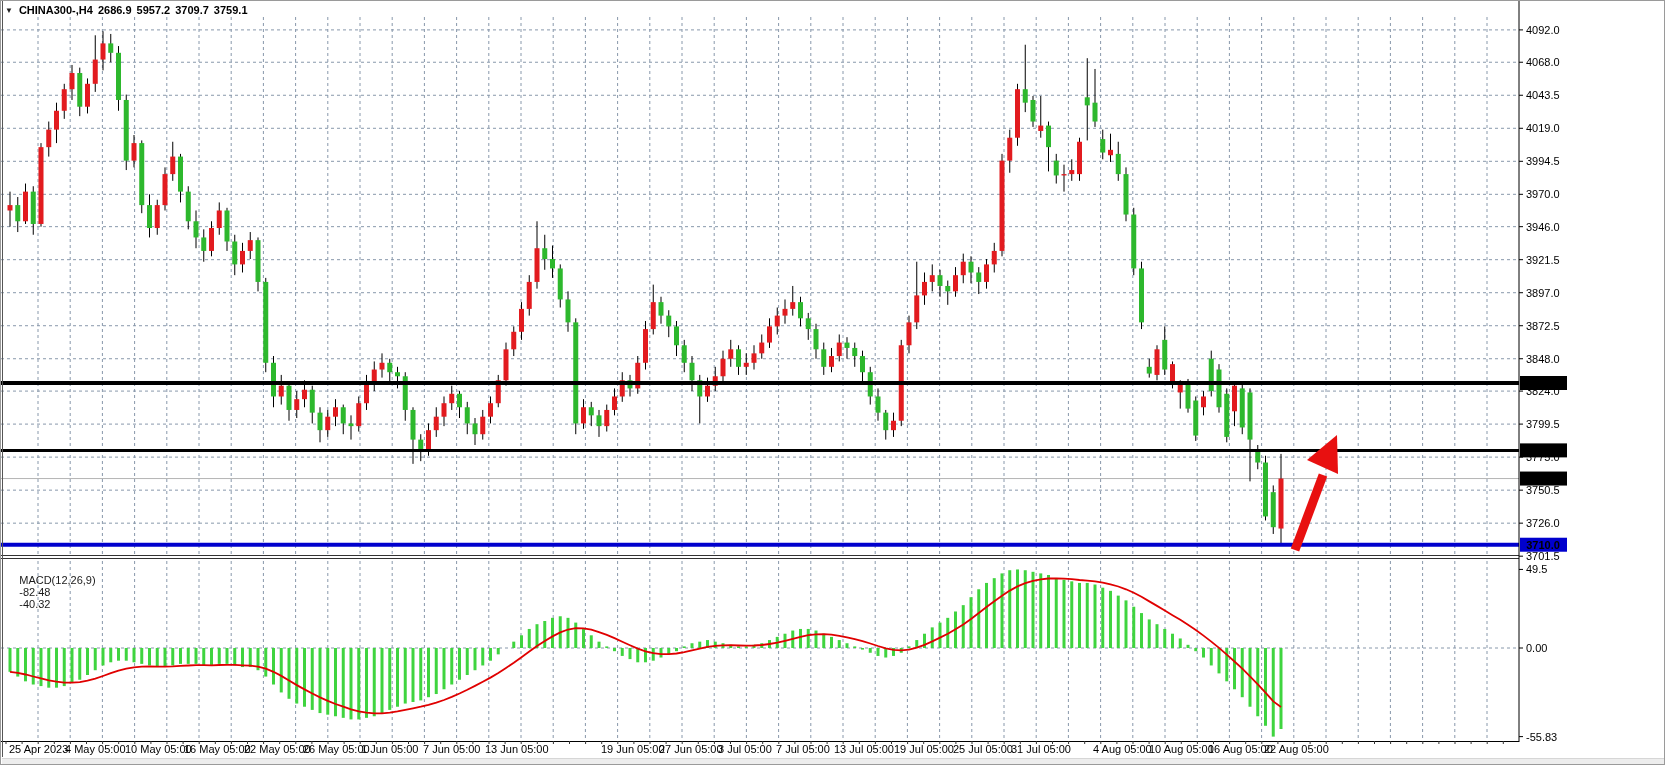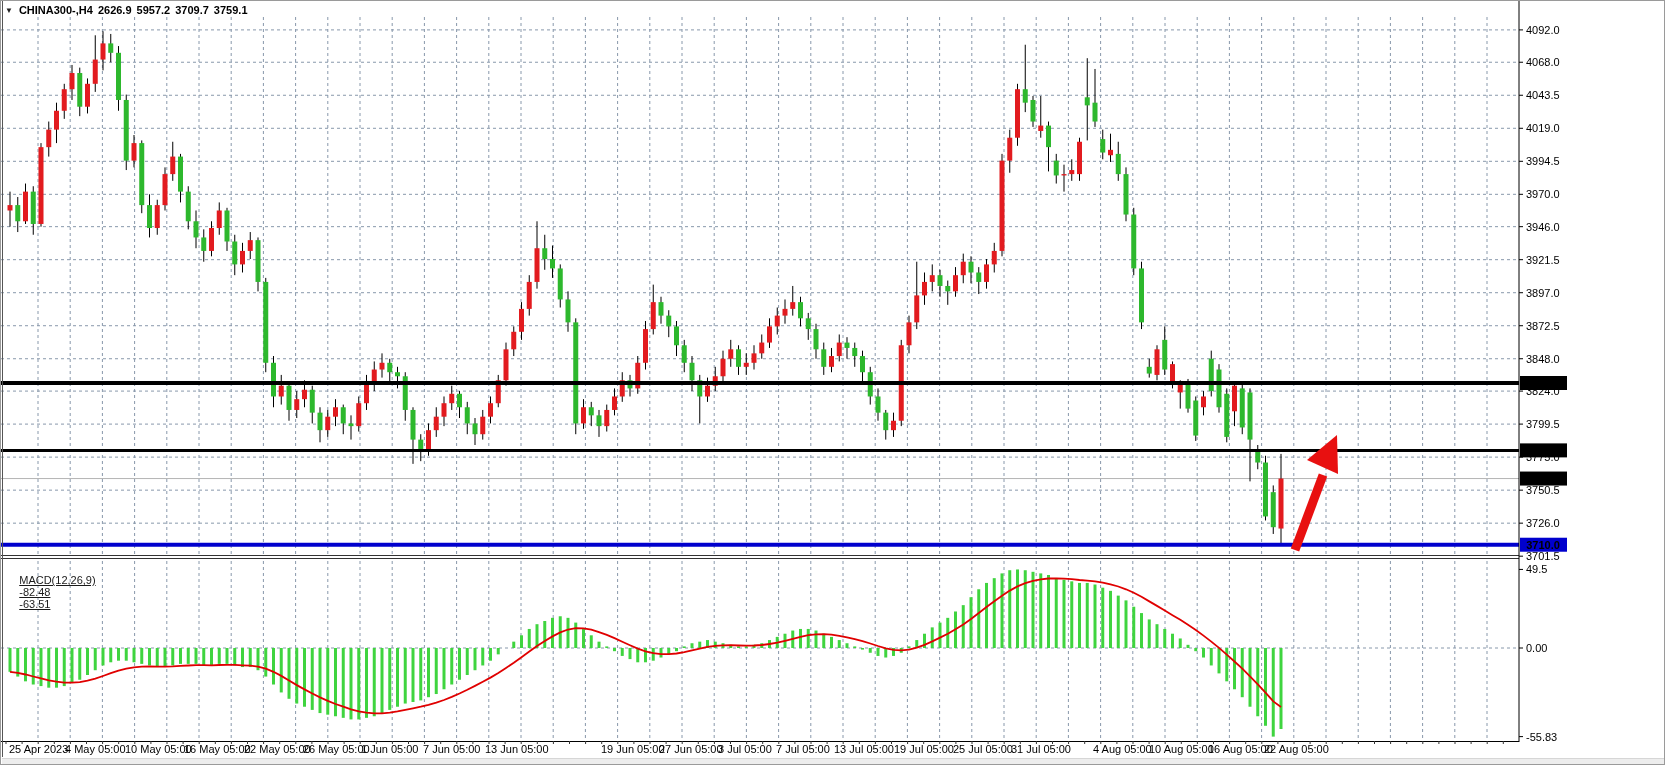--- a/index.html
+++ b/index.html
@@ -11,21 +11,21 @@
   .win svg{position:absolute;left:0;top:0;}
   .titlebar{
     position:absolute;left:4px;top:2px;height:14px;display:flex;align-items:center;
     font-size:11px;font-weight:bold;color:#000;white-space:pre;z-index:5;
   }
   .titlebar .dd{font-size:8px;margin-right:6px;color:#222;cursor:pointer;}
   .titlebar span{margin-right:5px;}
   .macd-label{
     position:absolute;left:6px;top:561px;font-size:11px;color:#1a1a1a;z-index:5;white-space:pre;
   }
-  .macd-label span{margin-right:6px;text-decoration:underline;}
+  .macd-label span{margin-right:6px;}
   text{font-family:"Liberation Sans",sans-serif;font-size:11px;fill:#000;}
   .bottomstrip{position:absolute;left:1px;top:757px;width:1663px;height:7px;background:#ededed;border-top:1px solid #d6d6d6;}
 </style>
 </head>
 <body>
 
 <div class="win">
   <svg id="cv" width="1665" height="765">
       <rect x="0" y="0" width="1665" height="765" fill="#ffffff"></rect>
       <g>
@@ -825,26 +825,26 @@
       <g>
         <line x1="1294" y1="549" x2="1322" y2="474" stroke="#e81010" stroke-width="9"></line>
         <polygon points="1336,434 1337,473 1306,459" fill="#e81010"></polygon>
       </g>
       <line x1="1.5" y1="0" x2="1.5" y2="756" stroke="#555" stroke-width="1"></line>
     </svg>
 
   <div class="titlebar">
     <span class="dd">▼</span>
     <span>CHINA300-,H4</span>
-    <span>2626.9</span>
+    <span>2686.9</span>
     <span>5957.2</span>
     <span>3709.7</span>
     <span>3759.1</span>
   </div>
 
   <div class="macd-label">
     <span>MACD(12,26,9)</span>
     <span>-82.48</span>
-    <span>-63.51</span>
+    <span>-40.32</span>
   </div>
 
   <div class="bottomstrip"></div>
 </div>
 
 </body></html>

